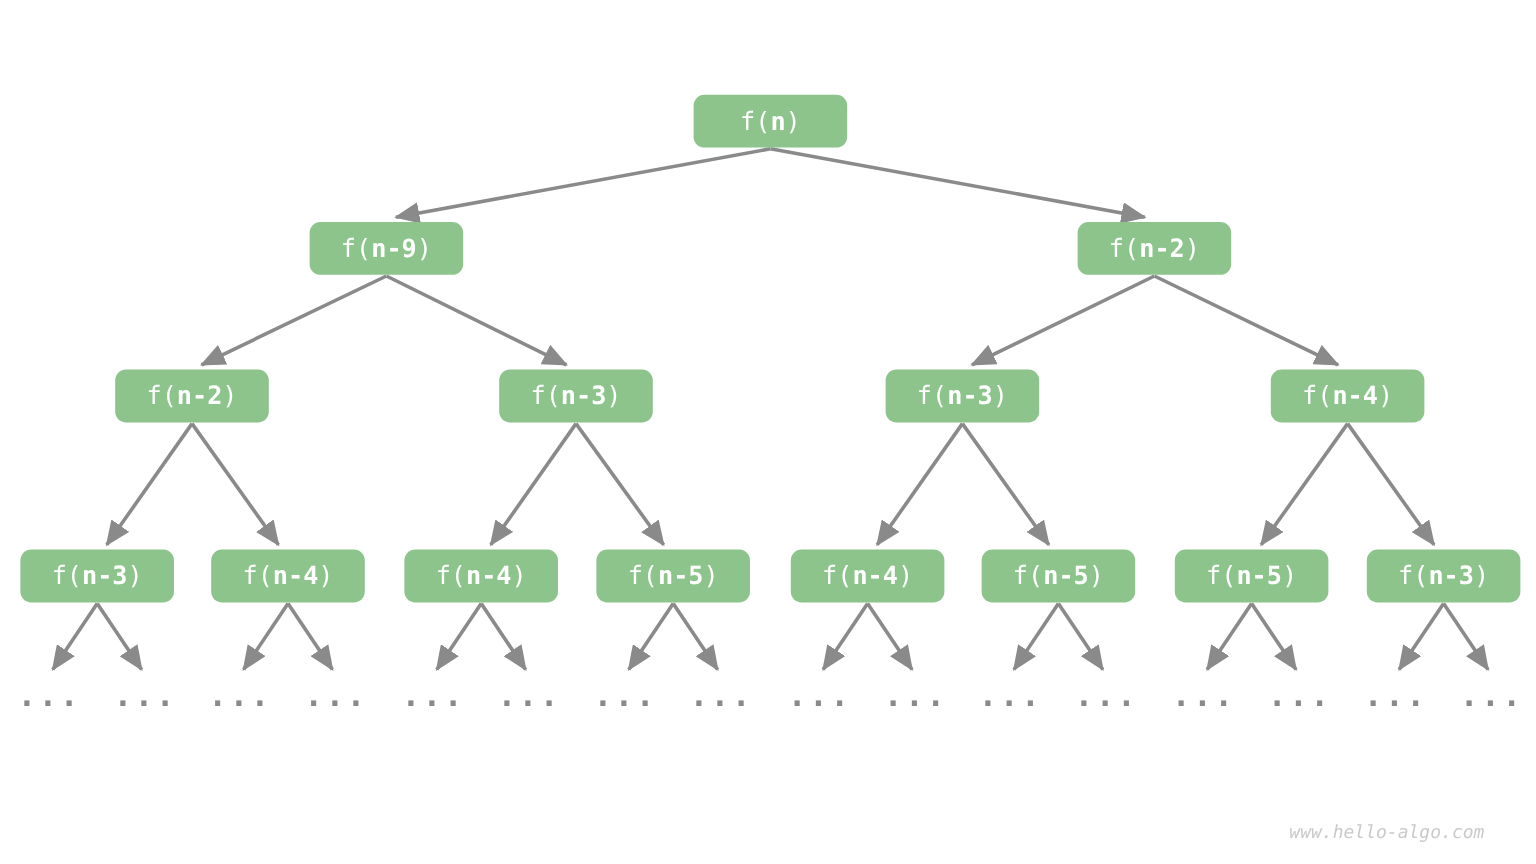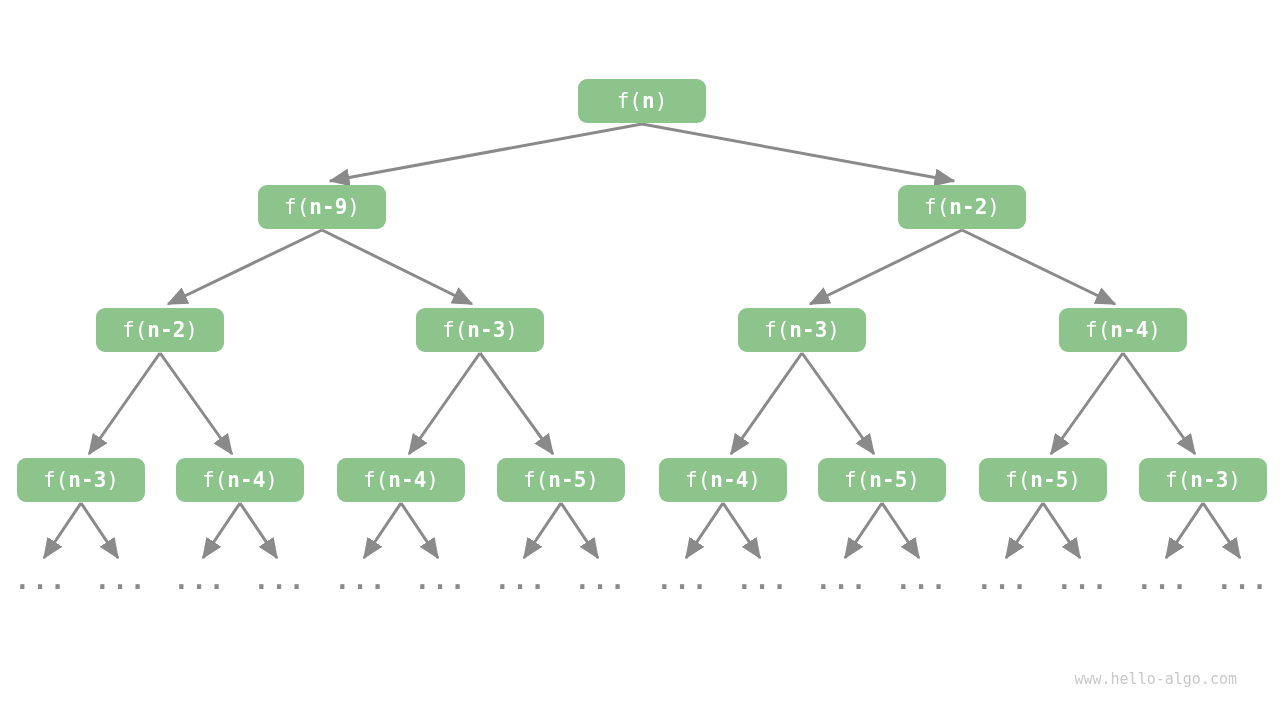--- a/index.html
+++ b/index.html
@@ -50,24 +50,25 @@
     color: #8A8A8A;
     font-size: 26px;
     font-weight: bold;
     letter-spacing: 2px;
     line-height: 26px;
     user-select: none;
   }
   .watermark {
     position: absolute;
     right: 43px;
-    top: 670px;
+    top: 684px;
     color: #C9C9C9;
     font-size: 15px;
     user-select: none;
+    font-style: italic;
   }
 </style>
 </head>
 <body>
 
 <div class="canvas">
 
   <svg class="edges" viewBox="0 0 1280 720" xmlns="http://www.w3.org/2000/svg">
     <defs>
       <marker id="ah" viewBox="0 0 7 6" markerWidth="7" markerHeight="6" refX="6.5" refY="3" orient="auto" markerUnits="strokeWidth">

